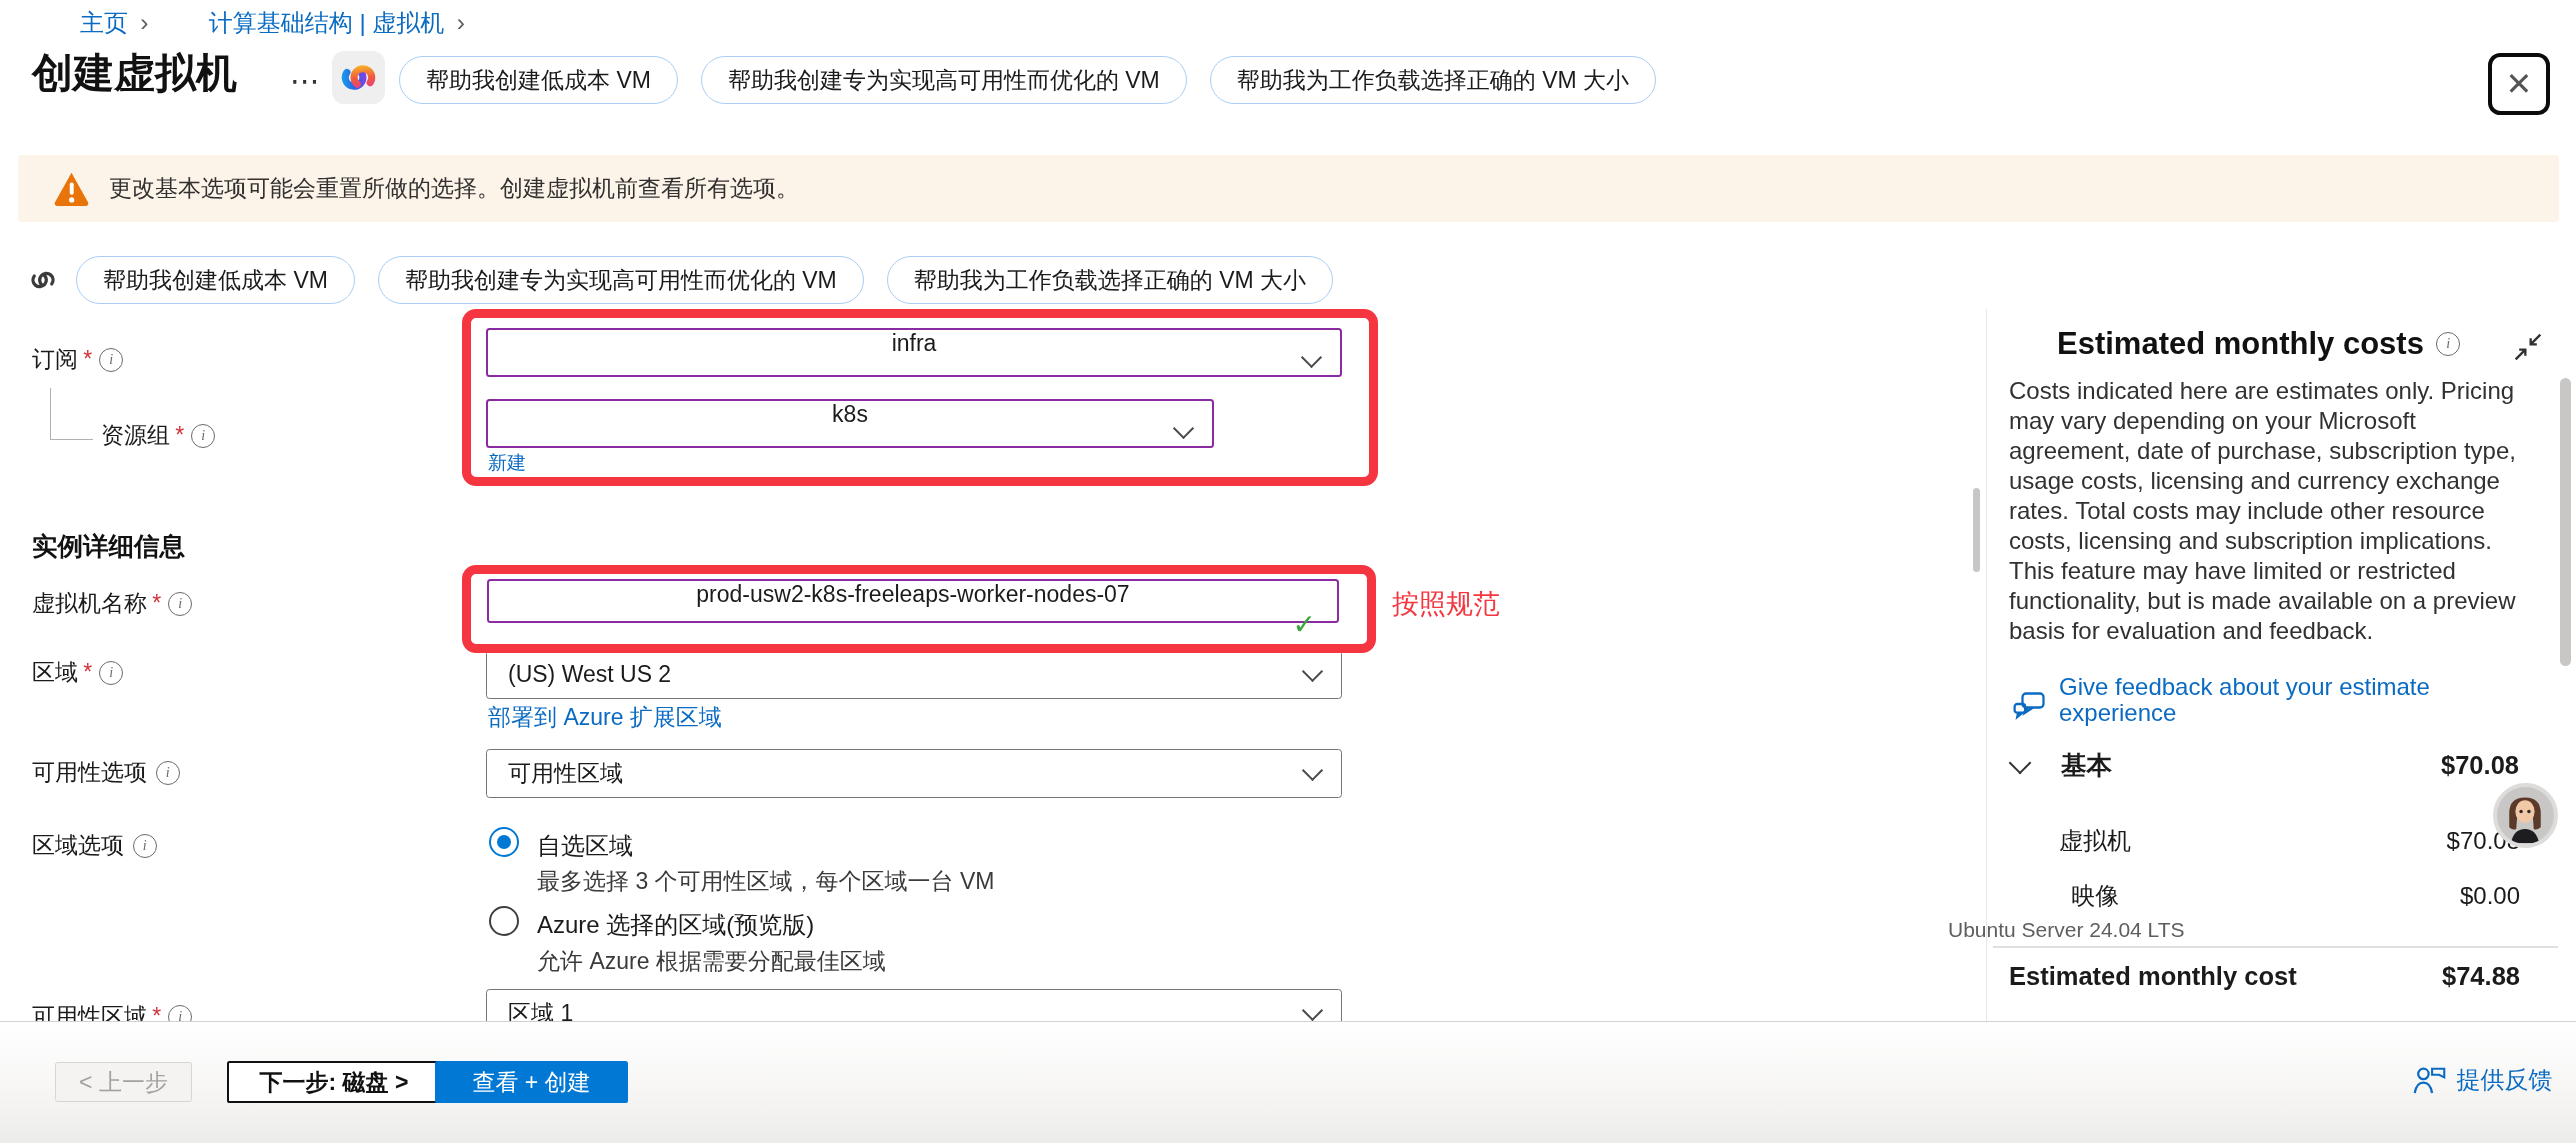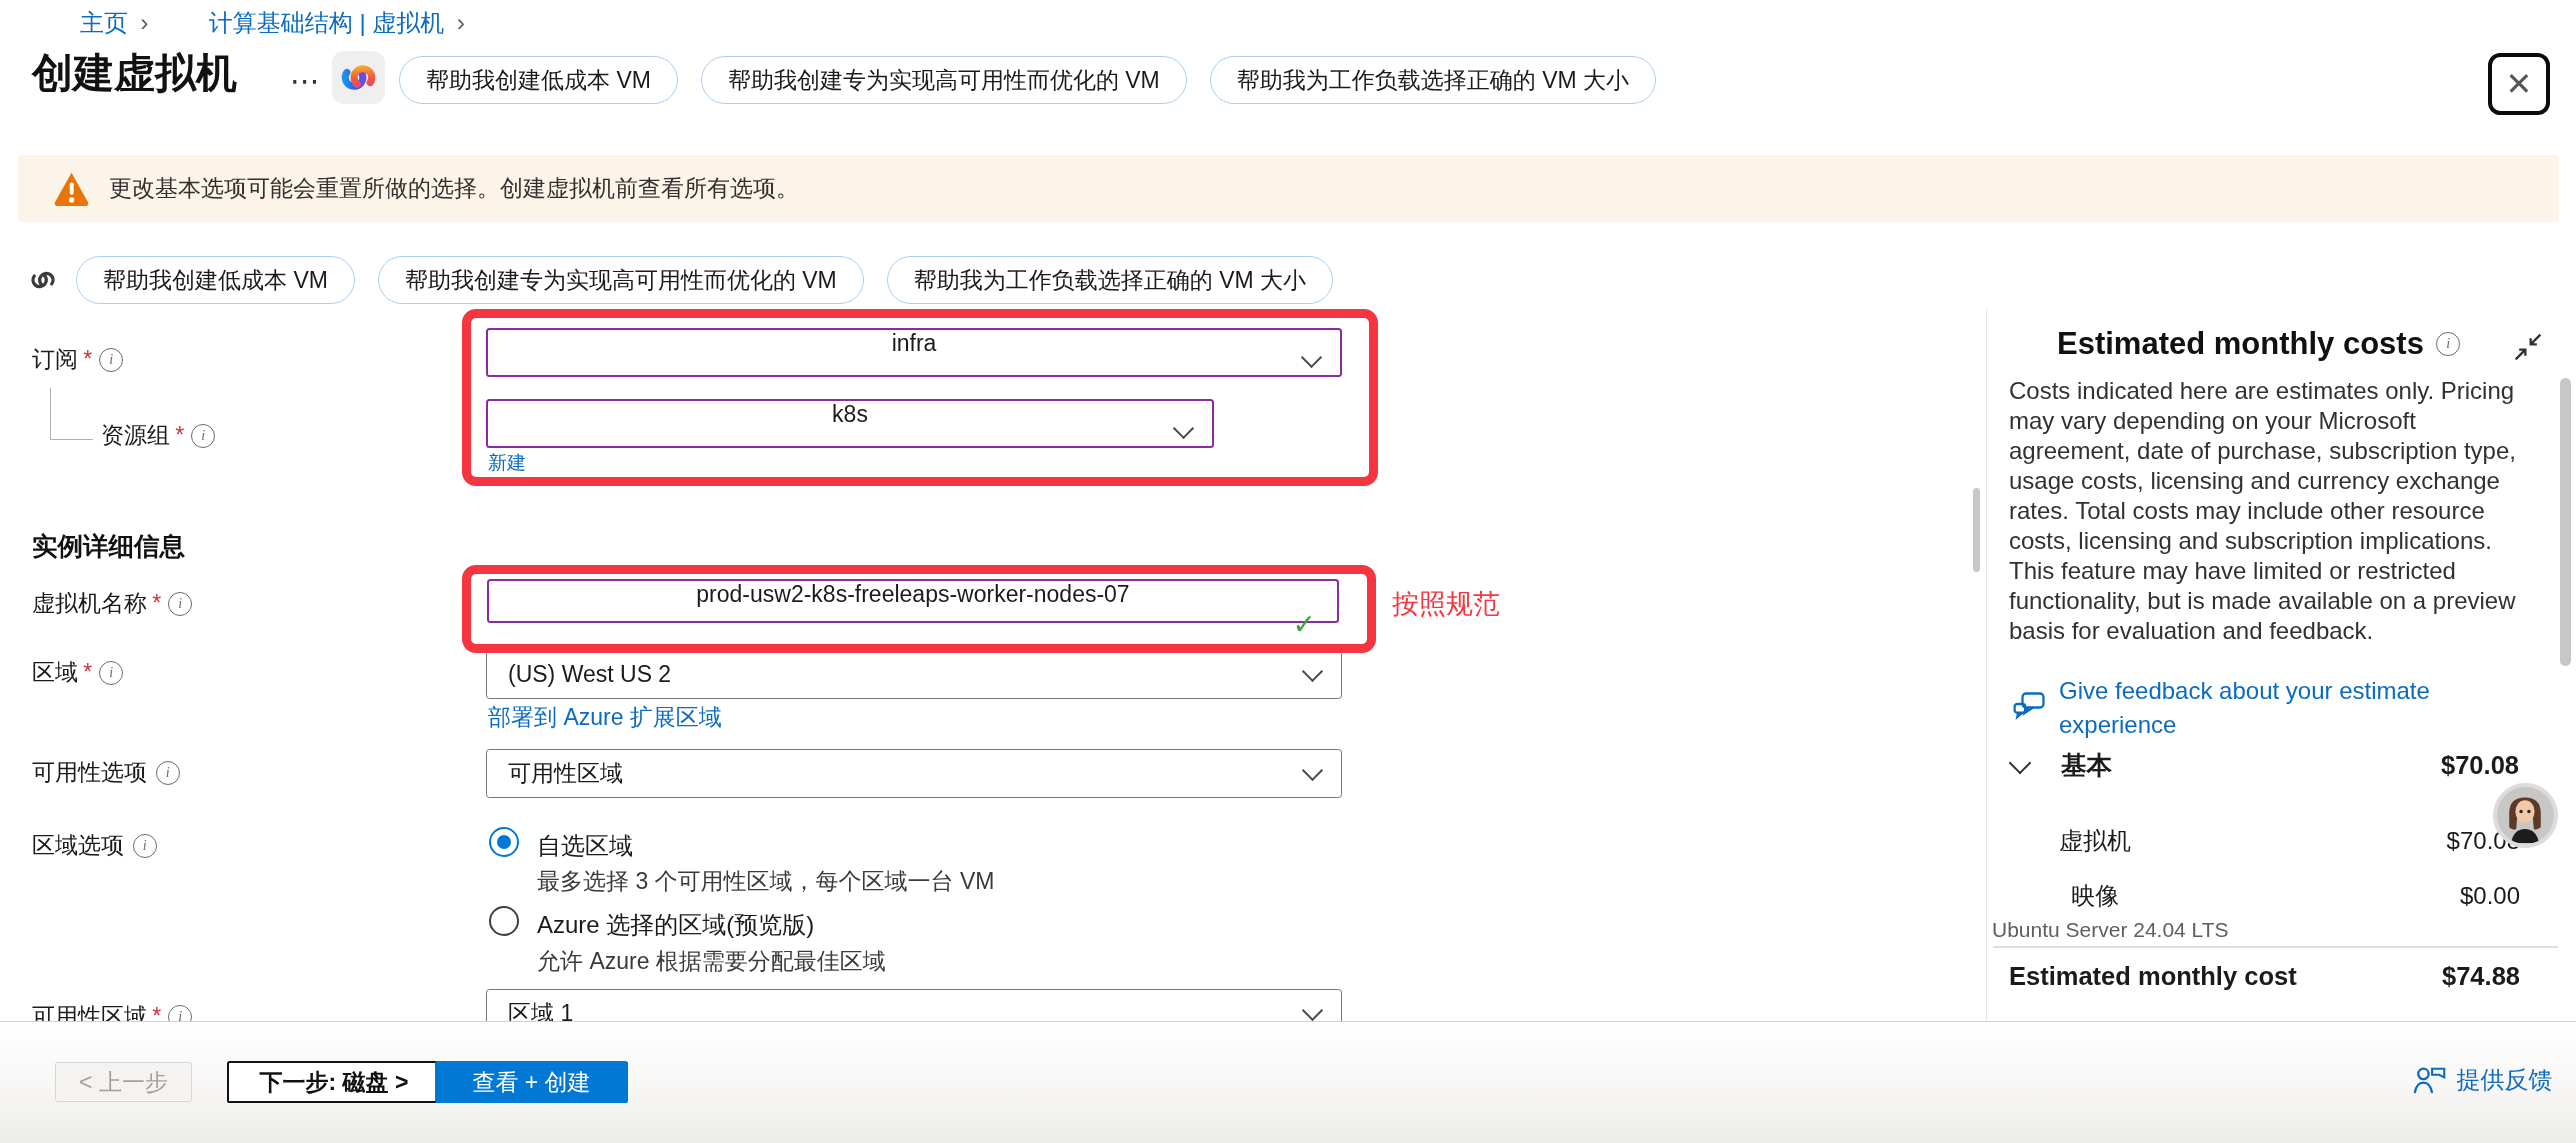--- a/index.html
+++ b/index.html
@@ -229,38 +229,38 @@
   <p class="abs cost-desc" style="left:2009px;top:376px;width:530px;margin:0;">Costs indicated here are estimates only. Pricing may vary depending on your Microsoft agreement, date of purchase, subscription type, usage costs, licensing and currency exchange rates. Total costs may include other resource costs, licensing and subscription implications. This feature may have limited or restricted functionality, but is made available on a preview basis for evaluation and feedback.</p>
 
   <div class="abs" style="left:2012px;top:690px;">
     <svg width="35" height="35" viewBox="0 0 40 40">
       <rect x="12" y="4" width="24" height="16" rx="4" fill="none" stroke="#0b6bc2" stroke-width="2.6"></rect>
       <path d="M18 20 L15 26 L24 20" fill="none" stroke="#0b6bc2" stroke-width="2.6"></path>
       <rect x="3" y="16" width="12" height="10" rx="3" fill="none" stroke="#0b6bc2" stroke-width="2.6"></rect>
       <path d="M7 26 L6 31 L12 26" fill="none" stroke="#0b6bc2" stroke-width="2.6"></path>
     </svg>
   </div>
-  <div class="abs link" style="left:2059px;top:674px;width:492px;font-size:24px;line-height:34px;">Give feedback about your estimate experience</div>
+  <div class="abs link" style="left:2059px;top:674px;width:492px;font-size:24px;line-height:26px;">Give feedback about your estimate experience</div>
 
   <div class="abs cost-row" style="left:2012px;top:748px;width:507px;">
     <span class="exp-chev"></span>
     <span style="font-size:25.5px;font-weight:700;margin-left:33px;">基本</span>
     <span class="val" style="font-size:25.5px;font-weight:700;">$70.08</span>
   </div>
 
   <div class="abs cost-row" style="left:2059px;top:825px;width:461px;">
     <span style="font-size:24px;">虚拟机</span>
     <span class="val" style="font-size:24px;">$70.08</span>
   </div>
 
   <div class="abs cost-row" style="left:2059px;top:880px;width:461px;">
     <span style="font-size:24px;padding-left:12.3px;">映像</span>
     <span class="val" style="font-size:24px;">$0.00</span>
   </div>
-  <div class="abs subnote" style="left:1992px;top:918px;">Ubuntu Server 24.04 LTS</div>
+  <div class="abs subnote" style="left:1948px;top:918px;">Ubuntu Server 24.04 LTS</div>
 
   <div class="abs divider" style="left:1993px;top:946px;width:565px;height:1.8px;"></div>
 
   <div class="abs cost-row" style="left:2009px;top:962px;width:511px;">
     <span style="font-size:25.5px;font-weight:700;">Estimated monthly cost</span>
     <span class="val" style="font-size:25.5px;font-weight:700;">$74.88</span>
   </div>
 
   <div class="scrollthumb" style="left:2560px;top:378px;width:11.4px;height:288px;"></div>
 

